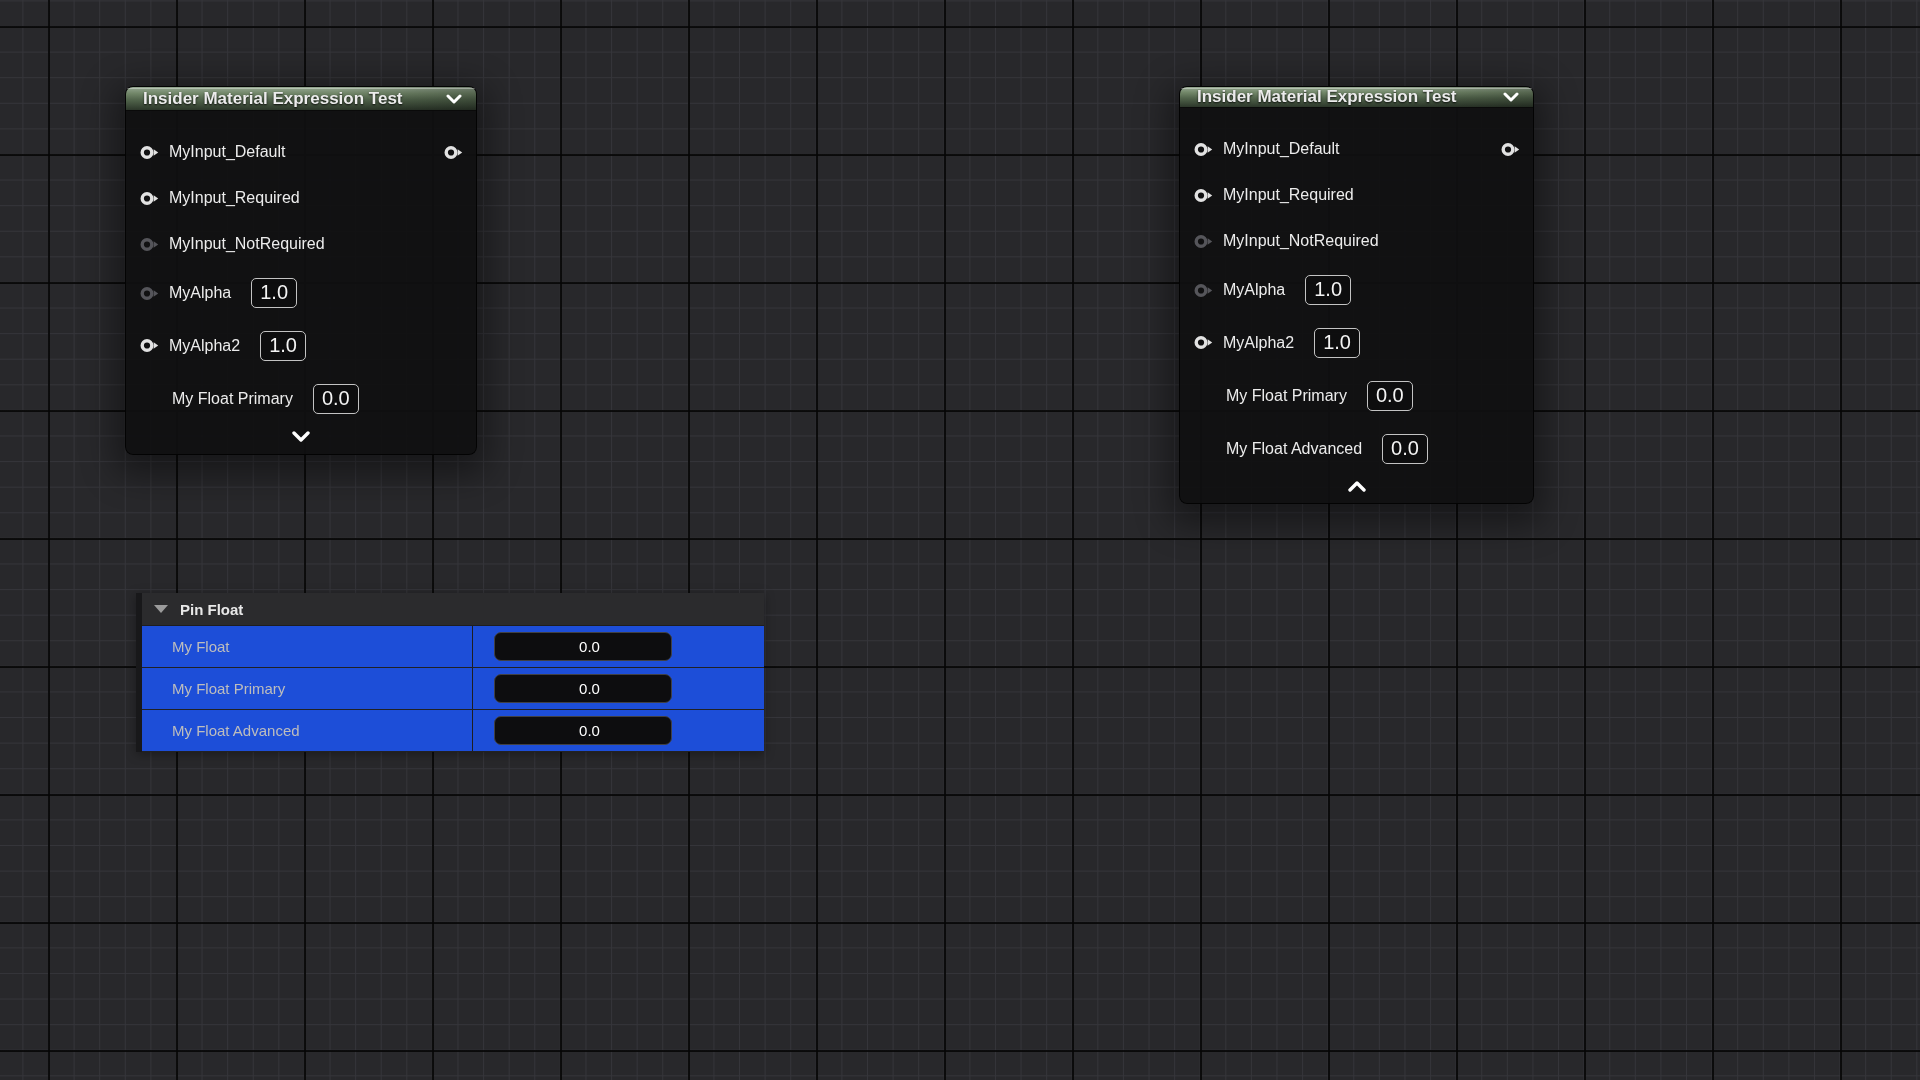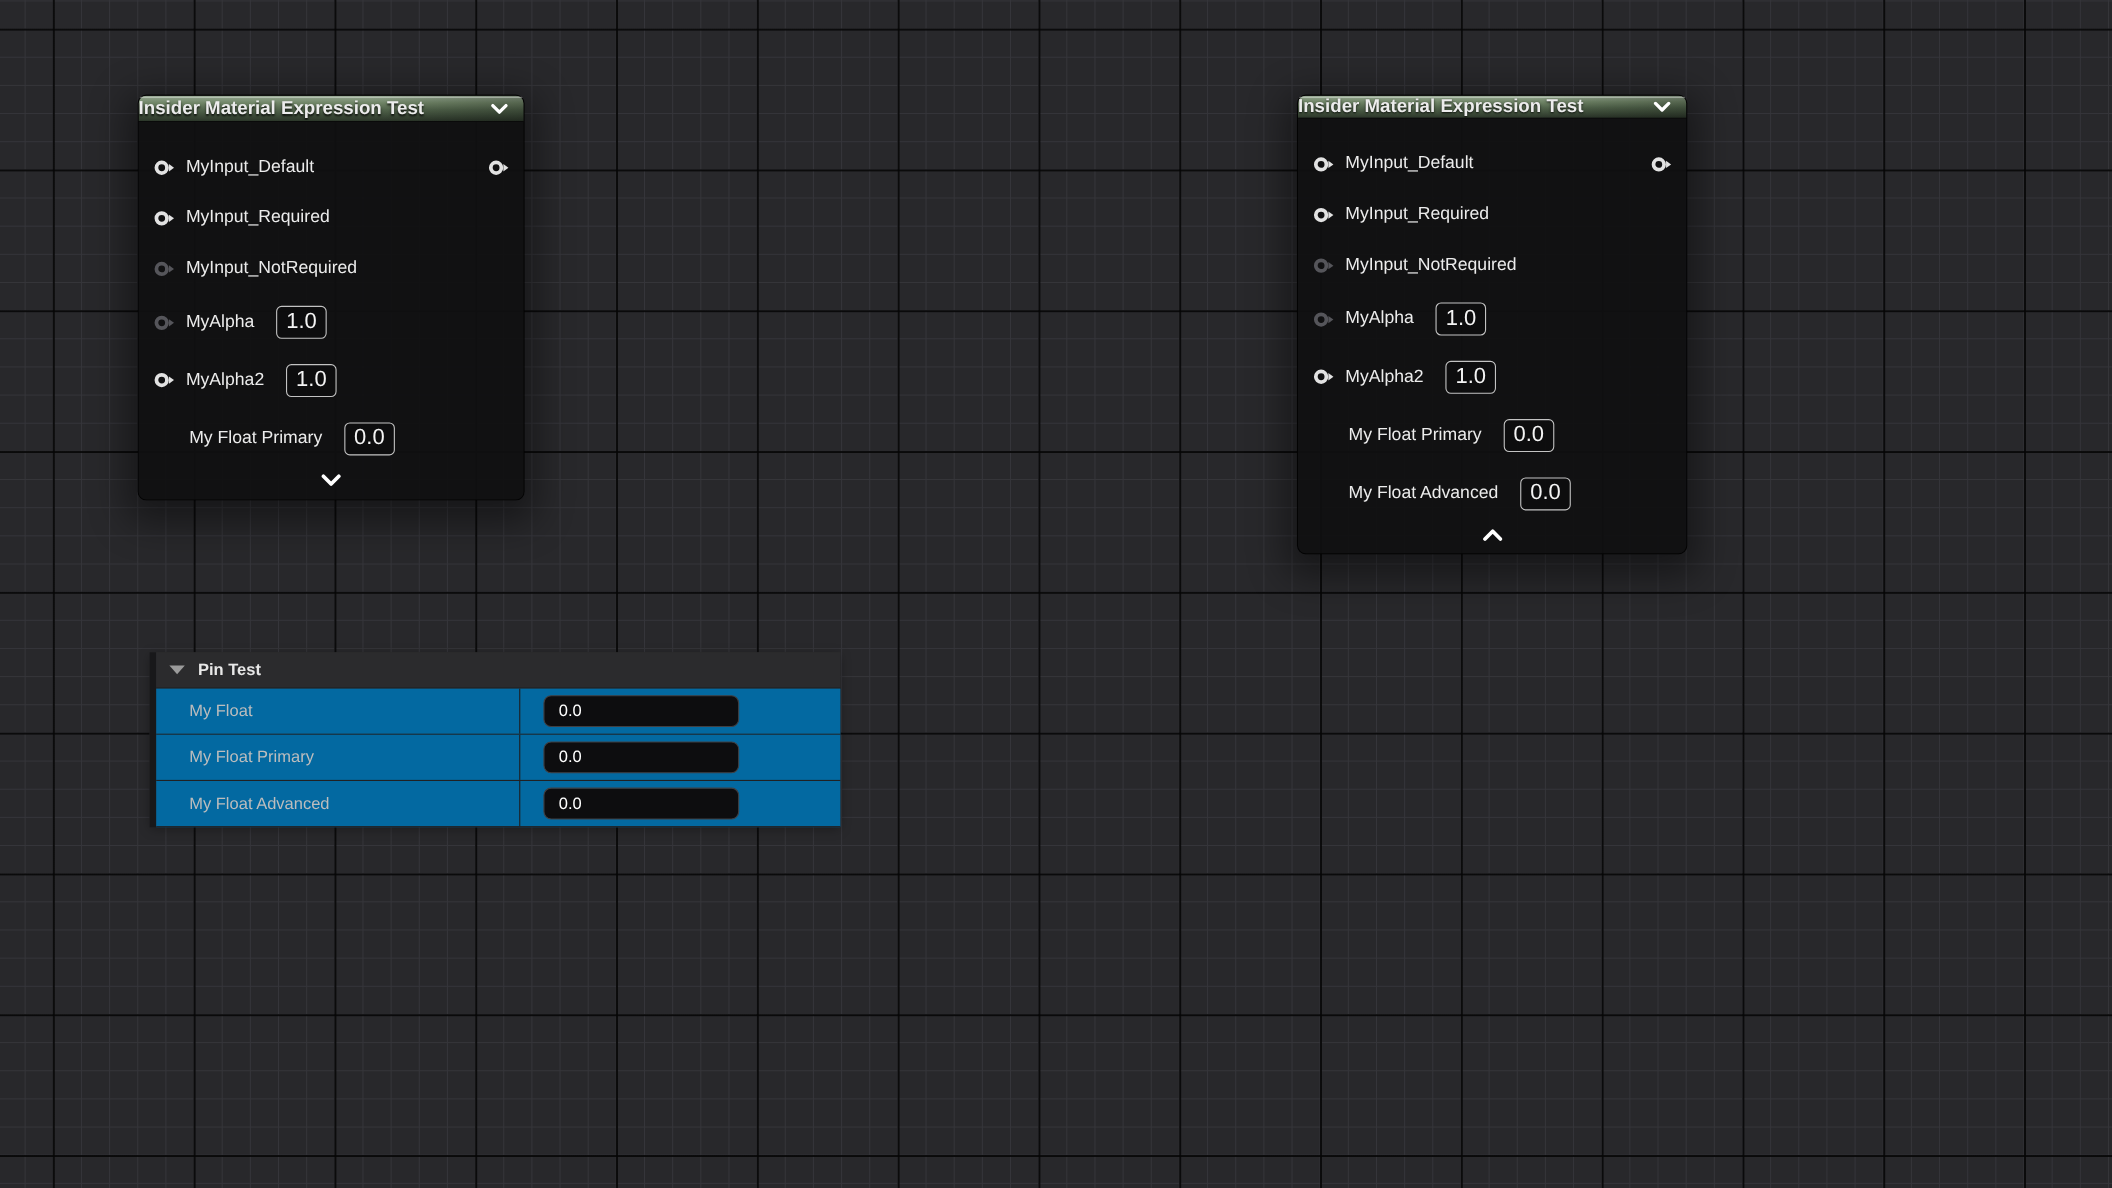--- a/index.html
+++ b/index.html
@@ -29,21 +29,21 @@
       linear-gradient(to right, rgba(0,0,0,0) 60%, rgba(0,0,0,0.25) 100%),
       linear-gradient(to bottom, #96a892 0%, #718668 28%, #52654c 55%, #2c372a 100%);
     border-bottom:1px solid #0a0a0a;
     display:flex;align-items:center;
   }
   .node-header::before{
     content:"";position:absolute;left:1px;right:1px;top:1px;height:1px;
     background:rgba(255,255,255,0.35);border-radius:6px 6px 0 0;
   }
   .node-title{
-    flex:1;
+    flex:1;padding-left:17px;
     font-size:17px;font-weight:bold;color:#ececec;
     text-shadow:0 1px 2px rgba(0,0,0,0.85);
     white-space:nowrap;overflow:hidden;
   }
   .header-chevron{margin-right:14px;display:flex;align-items:center;cursor:pointer;}
   .node-body{flex:1;display:flex;flex-direction:column;padding-top:18px;}
   .pin-row{position:relative;display:flex;align-items:center;padding-left:14px;}
   .pin-row.no-pin{padding-left:46px;}
   .pin{display:flex;align-items:center;margin-right:9px;cursor:crosshair;}
   .pin.out{position:absolute;right:12px;margin-right:0;}
@@ -68,21 +68,21 @@
     border-bottom:1px solid #1e1e20;background:#2b2b2d;
   }
   .panel-tri{
     width:0;height:0;margin-left:12px;
     border-left:7px solid transparent;border-right:7px solid transparent;
     border-top:8px solid #9b9b9b;cursor:pointer;
   }
   .panel-title{margin-left:12px;font-size:15px;font-weight:bold;color:#e8e8e8;}
   .panel-row{
     height:41px;display:flex;align-items:center;position:relative;
-    border-bottom:1px solid #212123;background:#0369a1;
+    border-bottom:1px solid #212123;background:#1d4ed8;text-align:center;
   }
   .panel-row-label{
     width:300px;padding-left:30px;font-size:15px;color:#bdbdbd;
     border-right:1px solid #1e1e20;align-self:stretch;display:flex;align-items:center;
   }
   .panel-field{
     margin-left:21px;width:163px;height:27px;line-height:27px;
     background:#0d0d0f;border:1px solid #404044;border-radius:7px;
     font-size:15px;color:#ffffff;padding-left:13px;cursor:text;
   }
@@ -243,21 +243,21 @@
     <div class="node-expander">
         <svg width="18" height="11" viewBox="0 0 18 11" style="transform:rotate(180deg);">
           <polyline points="2,2 9,9 16,2" fill="none" stroke="#ffffff" stroke-width="3.4" stroke-linecap="round" stroke-linejoin="round"></polyline>
         </svg>
       </div>
   </div>
 
   <div class="panel" style="left:136px;top:593px;width:622px;">
     <div class="panel-header">
       <span class="panel-tri"></span>
-      <span class="panel-title">Pin Test</span>
+      <span class="panel-title">Pin Float</span>
     </div>
     <div id="panel-rows">
         <div class="panel-row">
           <div class="panel-row-label">My Float</div>
           <div class="panel-field">0.0</div>
         </div>
         <div class="panel-row">
           <div class="panel-row-label">My Float Primary</div>
           <div class="panel-field">0.0</div>
         </div>

